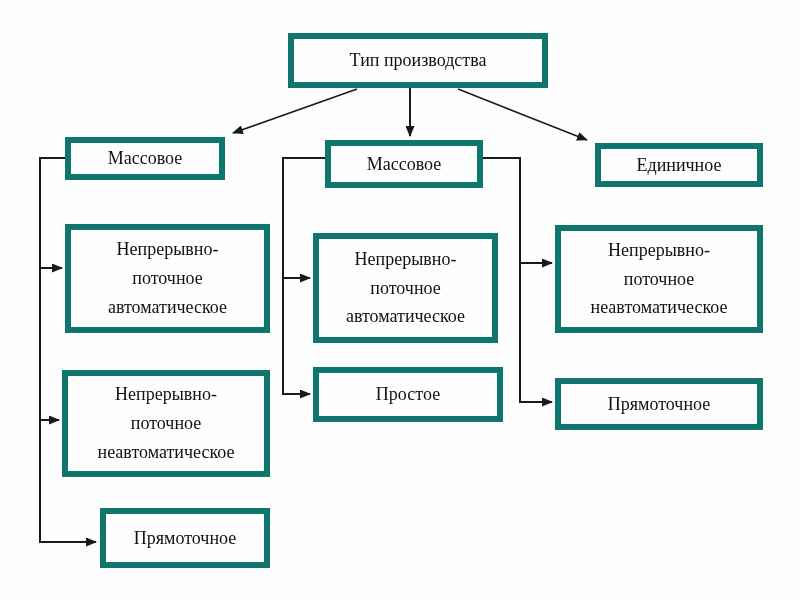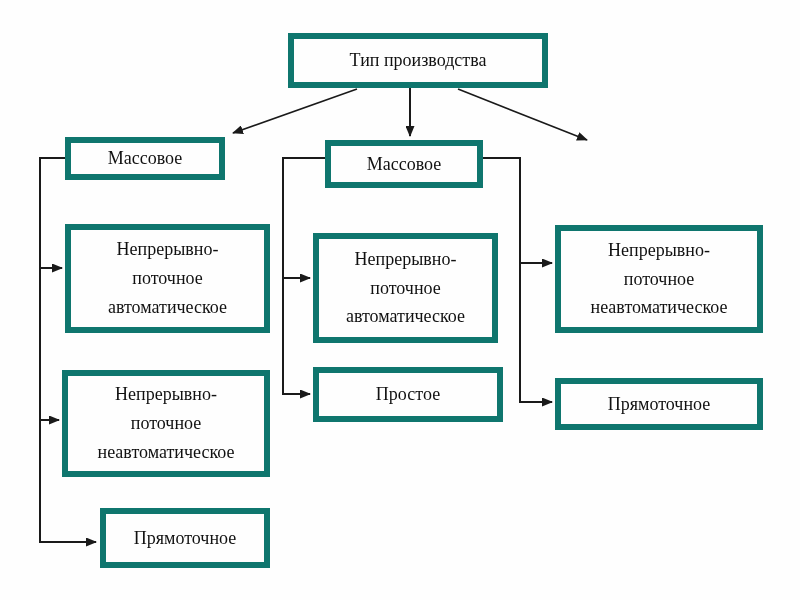--- a/index.html
+++ b/index.html
@@ -67,20 +67,21 @@
     <line x1="283" y1="278" x2="310" y2="278" stroke="#1a1a1a" stroke-width="2" marker-end="url(#arrow)"></line>
 
     <polyline points="483,158 520,158 520,402 552,402" fill="none" stroke="#1a1a1a" stroke-width="2" marker-end="url(#arrow)"></polyline>
     <line x1="520" y1="263" x2="552" y2="263" stroke="#1a1a1a" stroke-width="2" marker-end="url(#arrow)"></line>
   </svg>
 
   <div class="node n-root">Тип производства</div>
 
   <div class="node n-mass">Массовое</div>
   <div class="node n-serial">Массовое</div>
+  <div class="node n-unit">Единичное</div>
 
   <div class="node n-m1">Непрерывно-
 поточное
 автоматическое</div>
   <div class="node n-m2">Непрерывно-
 поточное
 неавтоматическое</div>
   <div class="node n-m3">Прямоточное</div>
 
   <div class="node n-s1">Непрерывно-

